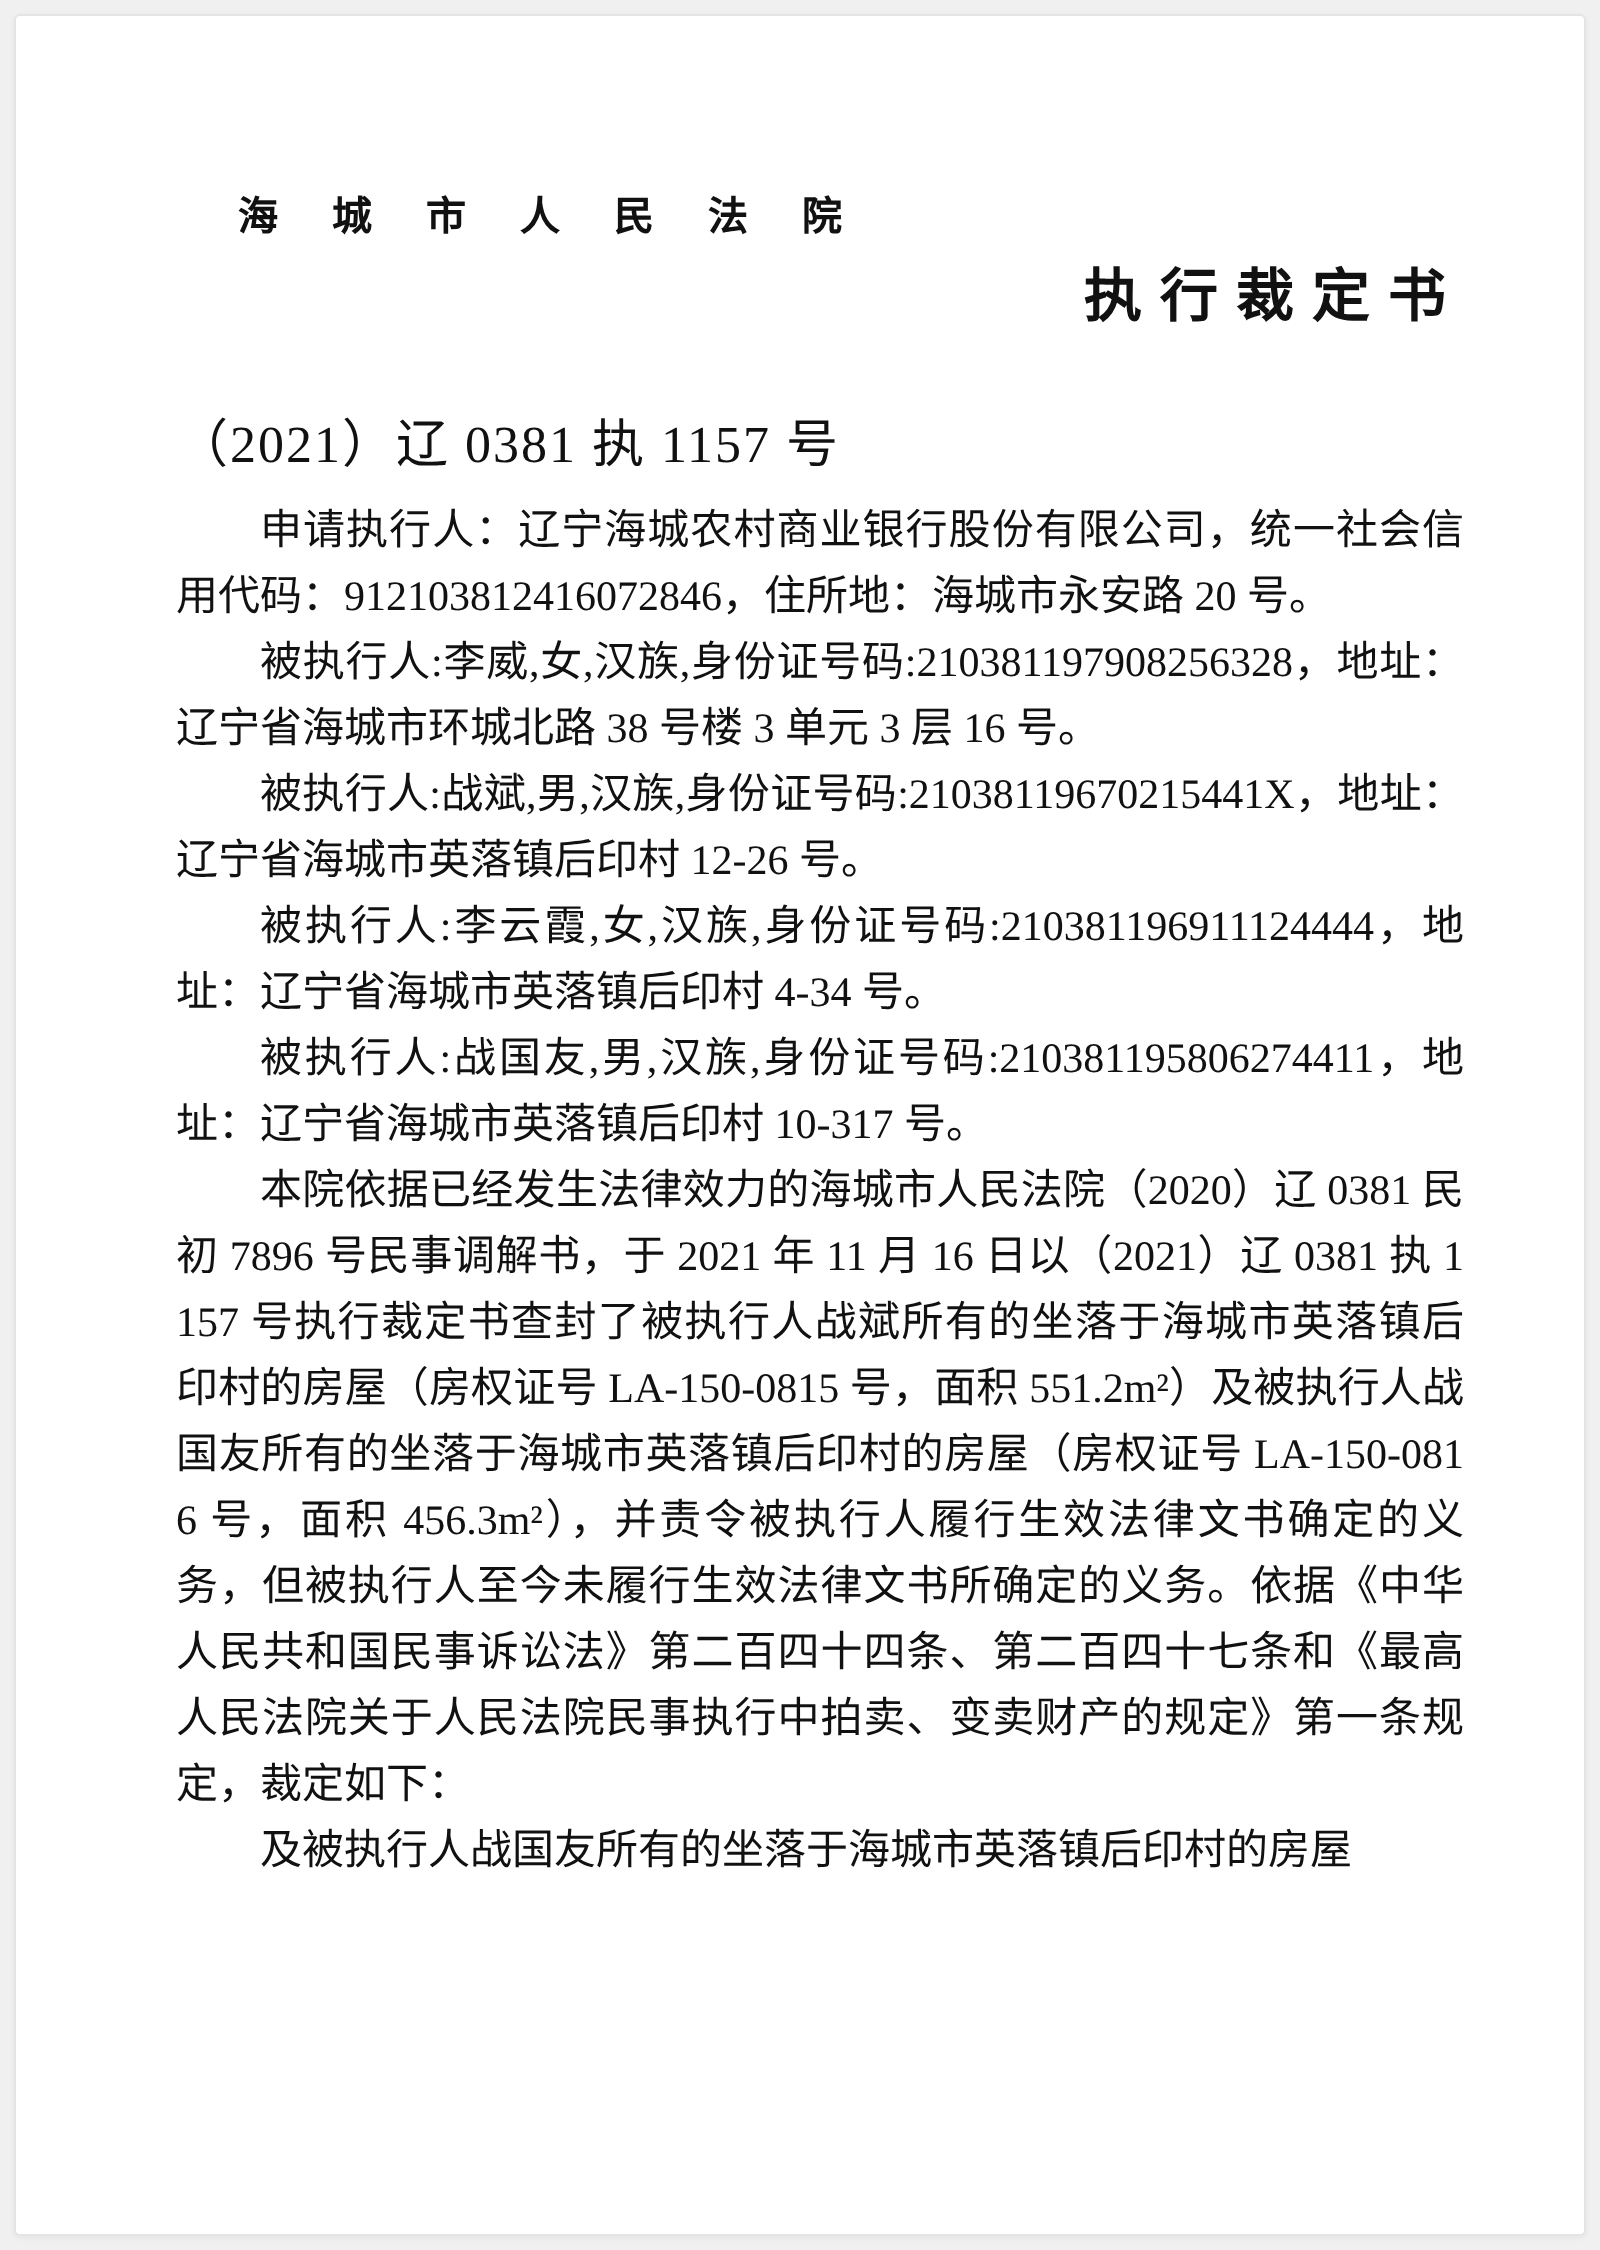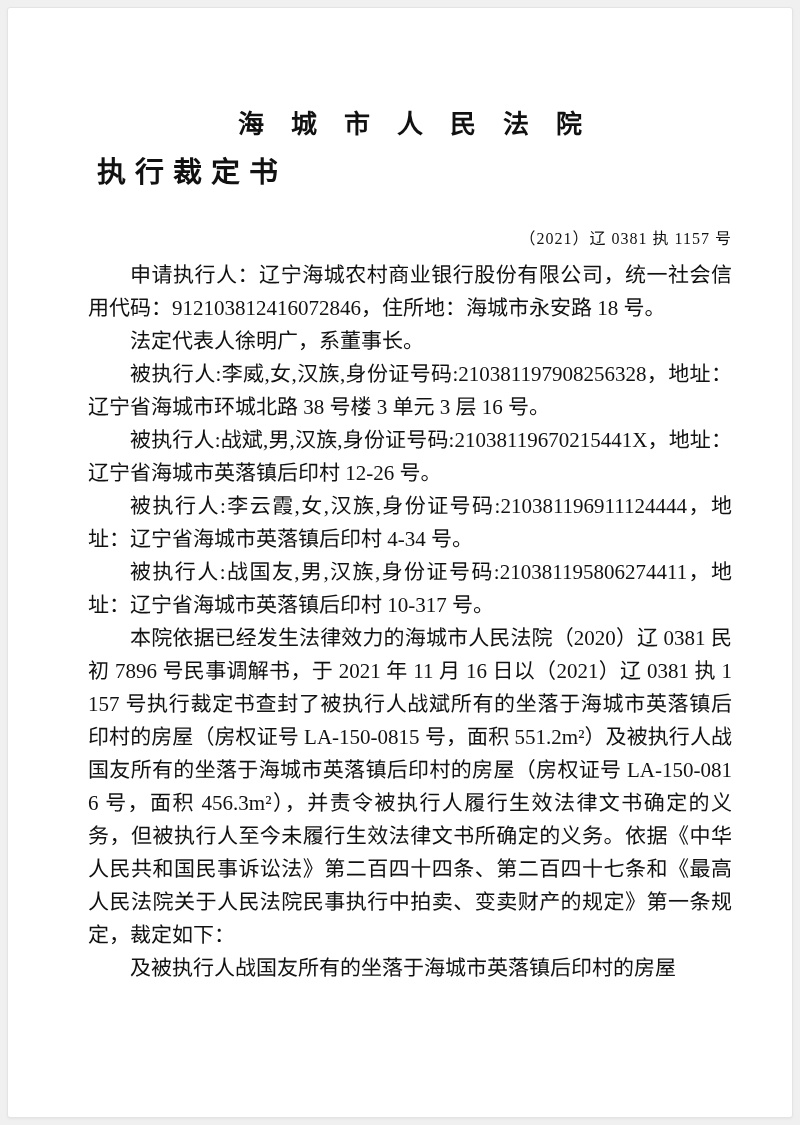--- a/index.html
+++ b/index.html
@@ -21,43 +21,42 @@
     min-height: 1111px;
     box-sizing: border-box;
     background: #ffffff;
     border: 1px solid #e4e4e4;
     border-radius: 3px;
     box-shadow: 0 1px 3px rgba(0,0,0,0.05);
     padding: 86px 60px 90px 80px;
     color: #111111;
   }
   .court-name {
-    margin: 16px;
-    text-align: center;
-    font-size: 26px;
+    margin: 4px;
+    text-align: left;
+    font-size: 20px;
     font-weight: 700;
     line-height: 1.15;
     letter-spacing: 27px;
     padding-left: 27px; 
     white-space: nowrap;
   }
   .doc-title {
     margin: 12px 0 0 0;
-    text-align: left;
+    text-align: right;
     font-size: 29px;
     font-weight: 700;
     line-height: 1.15;
     letter-spacing: 9px;
     padding-left: 9px;
     white-space: nowrap;
   }
   .case-number {
     margin-top: 40px;
-    text-align: right;
-    font-size: 16px;
+    font-size: 26px;
     line-height: 1.3;
     letter-spacing: 1px;
   }
   .doc-body {
     margin-top: 9px;
   }
   .doc-body p {
     margin: 0;
     font-size: 21px;
     line-height: 33px;
@@ -72,22 +71,21 @@
 <div class="canvas">
   <div class="page">
 
     <h1 class="court-name">海城市人民法院</h1>
 
     <h2 class="doc-title">执行裁定书</h2>
 
     <div class="case-number">（2021）辽 0381 执 1157 号</div>
 
     <div class="doc-body">
-      <p>申请执行人：辽宁海城农村商业银行股份有限公司，统一社会信用代码：912103812416072846，住所地：海城市永安路 18 号。</p>
-      <p>法定代表人徐明广，系董事长。</p>
+      <p>申请执行人：辽宁海城农村商业银行股份有限公司，统一社会信用代码：912103812416072846，住所地：海城市永安路 20 号。</p>
       <p>被执行人:李威,女,汉族,身份证号码:210381197908256328，地址：辽宁省海城市环城北路 38 号楼 3 单元 3 层 16 号。</p>
       <p>被执行人:战斌,男,汉族,身份证号码:21038119670215441X，地址：辽宁省海城市英落镇后印村 12-26 号。</p>
       <p>被执行人:李云霞,女,汉族,身份证号码:210381196911124444，地址：辽宁省海城市英落镇后印村 4-34 号。</p>
       <p>被执行人:战国友,男,汉族,身份证号码:210381195806274411，地址：辽宁省海城市英落镇后印村 10-317 号。</p>
       <p>本院依据已经发生法律效力的海城市人民法院（2020）辽 0381 民初 7896 号民事调解书，于 2021 年 11 月 16 日以（2021）辽 0381 执 1157 号执行裁定书查封了被执行人战斌所有的坐落于海城市英落镇后印村的房屋（房权证号 LA-150-0815 号，面积 551.2m²）及被执行人战国友所有的坐落于海城市英落镇后印村的房屋（房权证号 LA-150-0816 号，面积 456.3m²），并责令被执行人履行生效法律文书确定的义务，但被执行人至今未履行生效法律文书所确定的义务。依据《中华人民共和国民事诉讼法》第二百四十四条、第二百四十七条和《最高人民法院关于人民法院民事执行中拍卖、变卖财产的规定》第一条规定，裁定如下：</p>
       <p>及被执行人战国友所有的坐落于海城市英落镇后印村的房屋</p>
     </div>
 
   </div>
 </div>

